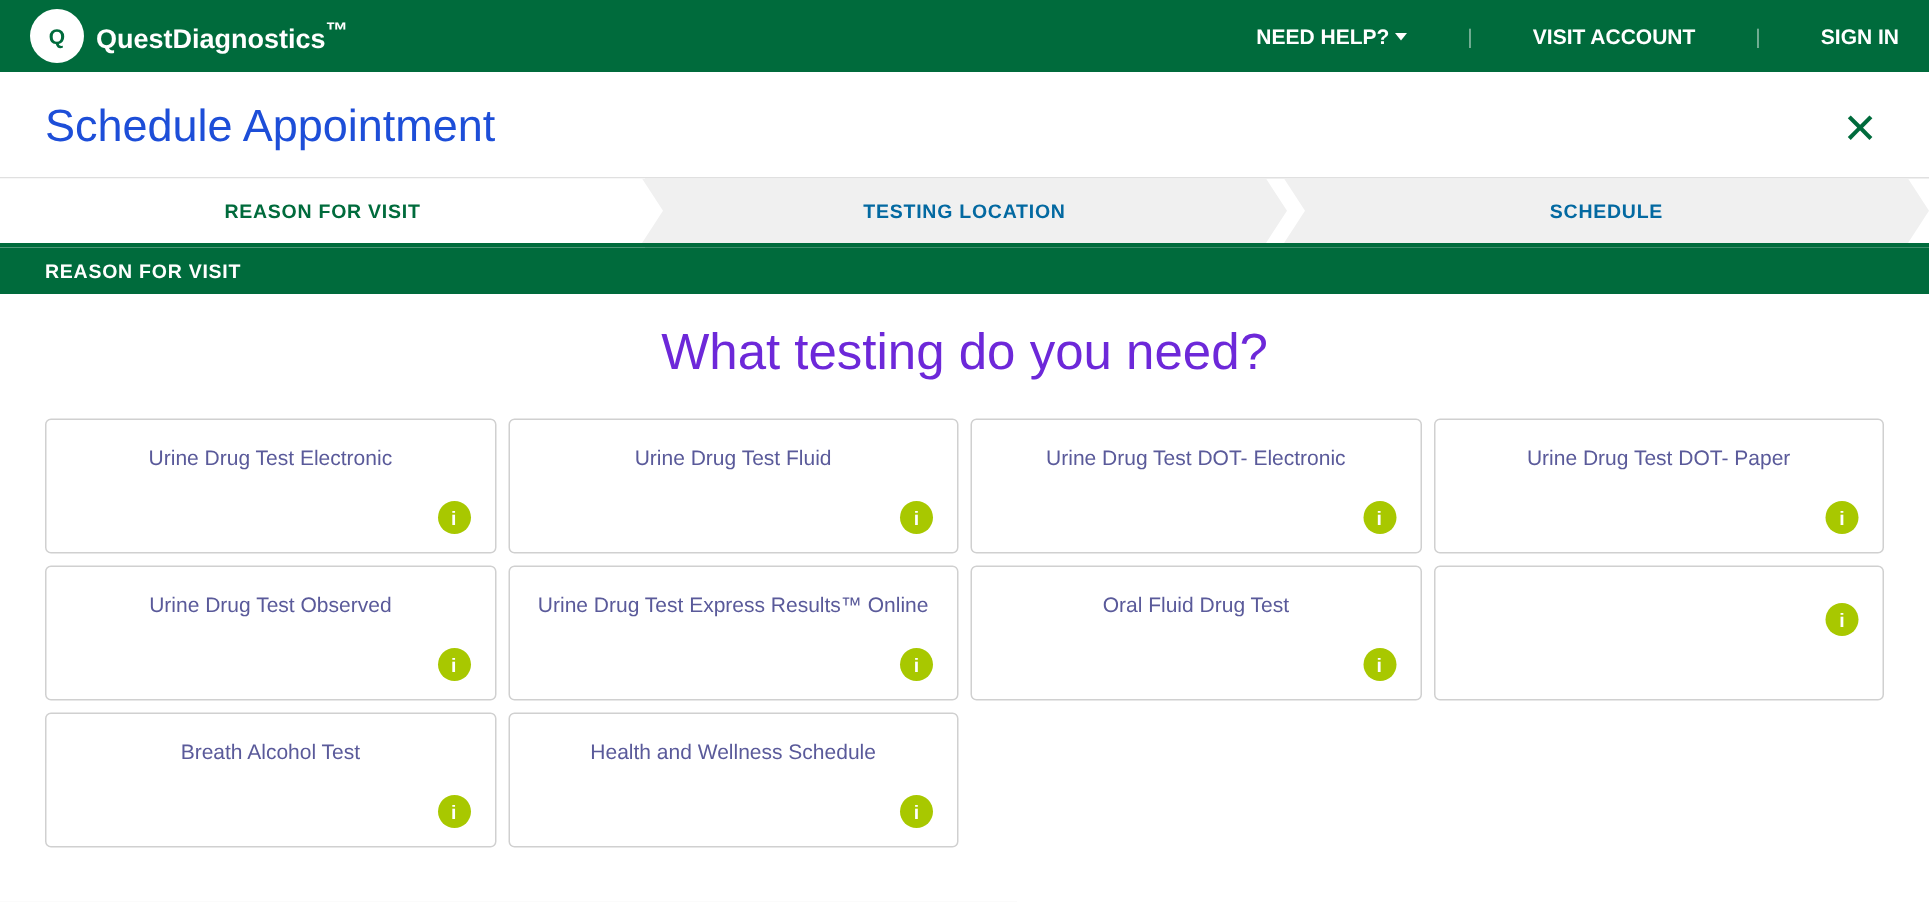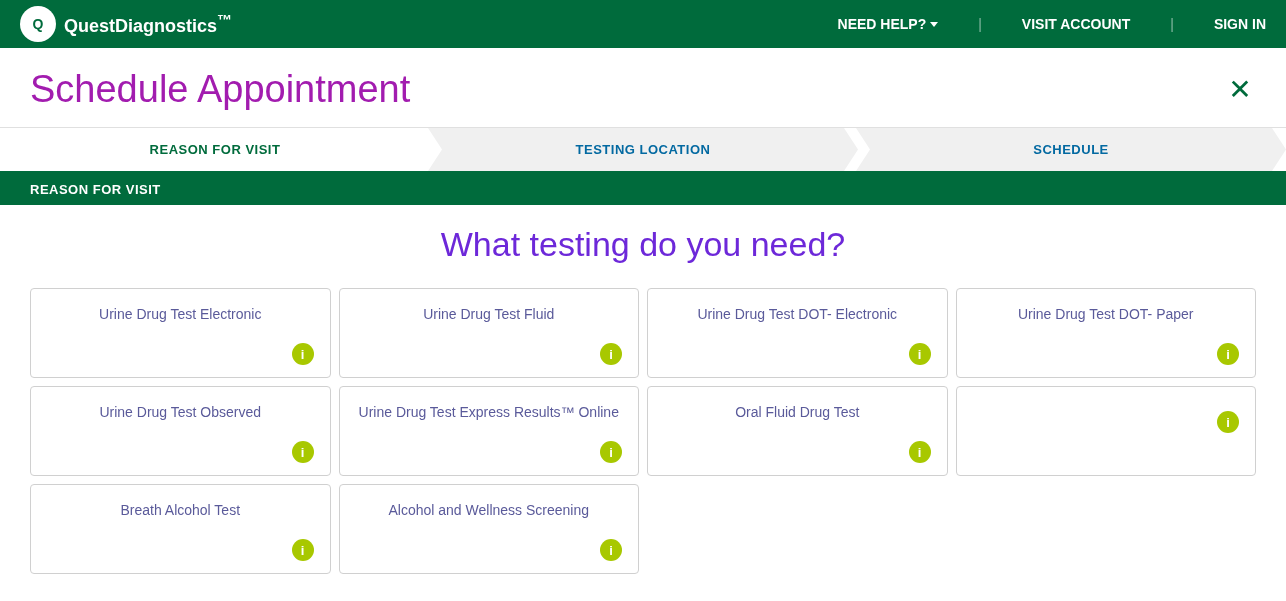--- a/index.html
+++ b/index.html
@@ -74,22 +74,22 @@
 
     
     .page-header {
       display: flex;
       align-items: center;
       justify-content: space-between;
       padding: 20px 30px 16px 30px;
       border-bottom: 1px solid #e0e0e0;
     }
     .page-title {
-      font-size: 38px;
-      color: #a21caf;
+      font-size: 30px;
+      color: #1d4ed8;
       font-weight: 300;
     }
     .close-btn {
       width: 32px;
       height: 32px;
       cursor: pointer;
       display: flex;
       align-items: center;
       justify-content: center;
       font-size: 28px;
@@ -281,20 +281,20 @@
             <div class="info-icon">i</div>
           </div>
         </div>
         <div class="card">
           <div class="card-label">Breath Alcohol Test</div>
           <div class="card-info">
             <div class="info-icon">i</div>
           </div>
         </div>
         <div class="card">
-          <div class="card-label">Alcohol and Wellness Screening</div>
+          <div class="card-label">Health and Wellness Schedule</div>
           <div class="card-info">
             <div class="info-icon">i</div>
           </div>
         </div>
       </div>
   </div>
 </div>
 
 </body></html>

